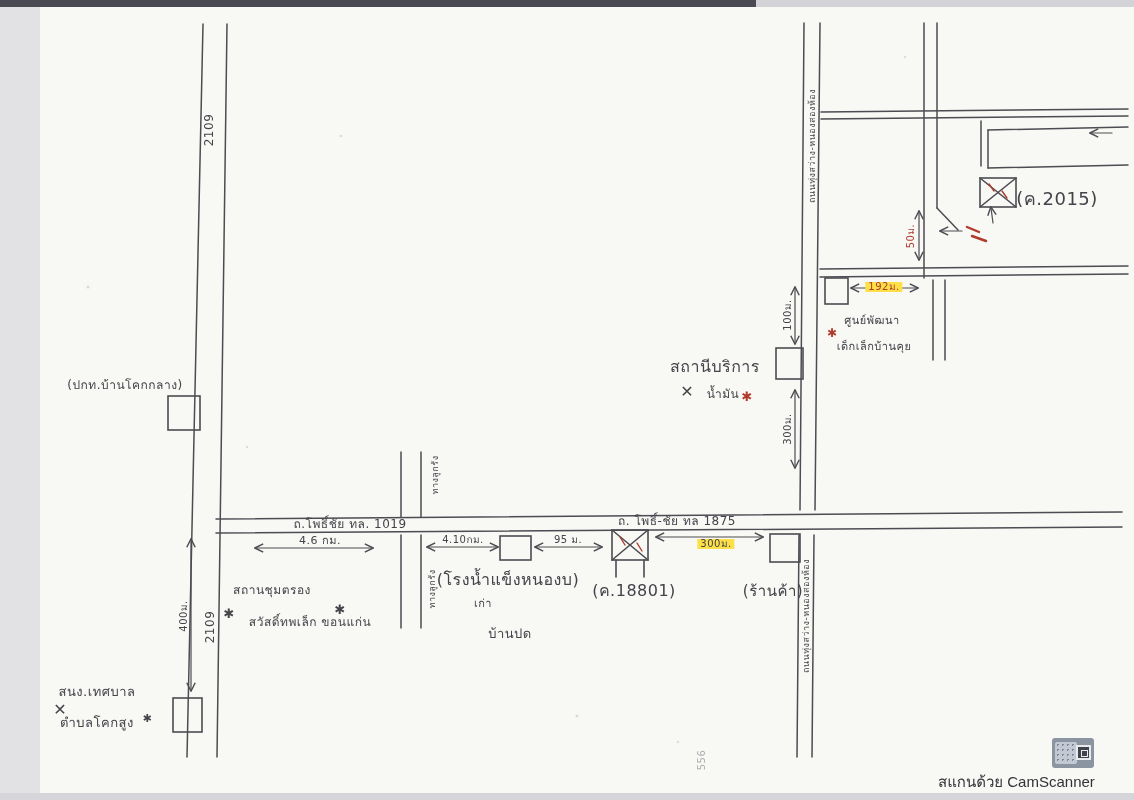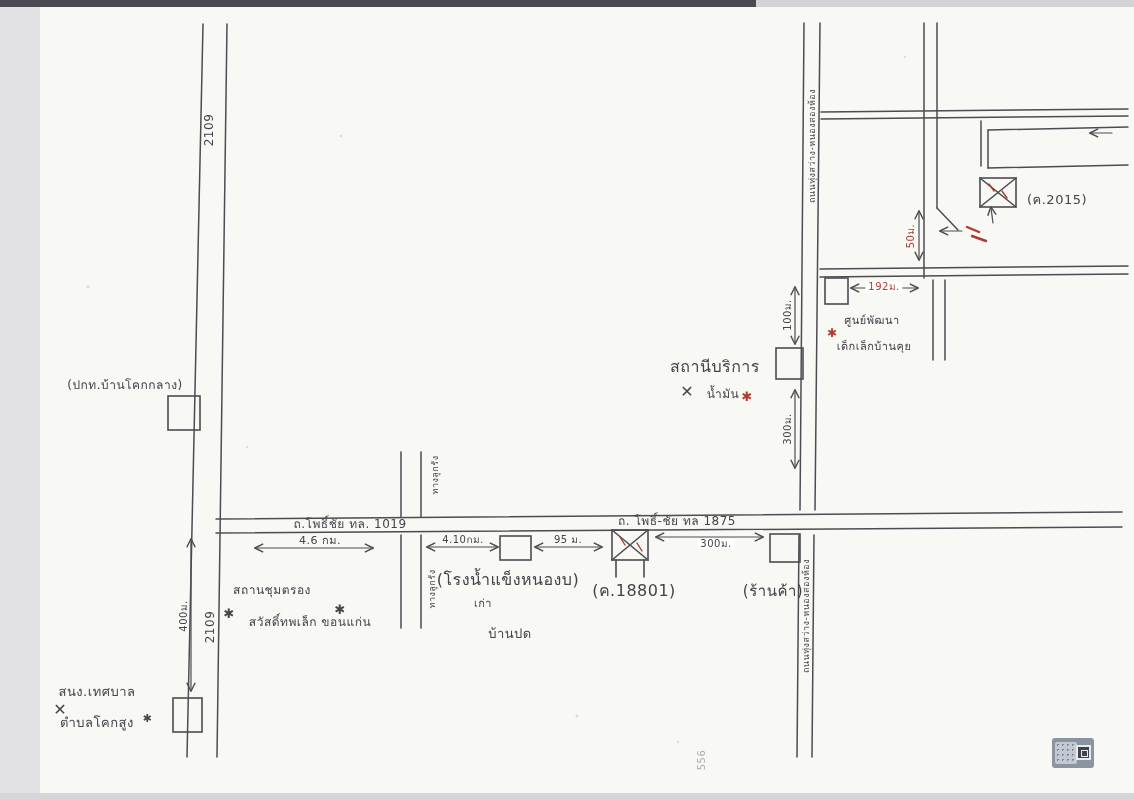--- a/index.html
+++ b/index.html
@@ -9,21 +9,21 @@
   .strip-top-light{position:absolute;left:756px;top:0;width:378px;height:7px;background:#d3d3d7;}
   .strip-bottom{position:absolute;left:0;top:793px;width:1134px;height:7px;background:#d6d6da;}
   .margin-left{position:absolute;left:0;top:7px;width:40px;height:786px;background:#e2e2e5;}
   .paper{position:absolute;left:40px;top:7px;width:1094px;height:786px;background:#f8f8f5;}
   svg.mapsvg{position:absolute;left:0;top:0;width:1134px;height:800px;}
   .lbl{position:absolute;white-space:nowrap;color:#43434a;
        font-family:"DejaVu Sans",sans-serif;font-size:12px;line-height:1;
        transform:translate(-50%,-50%);letter-spacing:.5px;}
   .lbl.v{transform:translate(-50%,-50%) rotate(-90deg);}
   .lbl.red{color:#b03a2c;}
-  .lbl.bgpaper{background:#ffffff;padding:0 3px;}
+  .lbl.bgpaper{background:#fde047;padding:0 3px;}
   .lbl.faint{color:#9a9aa0;opacity:.8;}
   .mark{position:absolute;transform:translate(-50%,-50%);color:#45454a;
         font-family:"DejaVu Sans",sans-serif;font-size:13px;line-height:1;}
   .mark.red{color:#b03a2c;}
   .mark.big{font-size:16px;}
   
   .cs-icon{position:absolute;left:1052px;top:738px;width:42px;height:30px;
            background:#8b94a1;border-radius:3px;}
   .cs-icon .doc{position:absolute;left:3px;top:4px;width:22px;height:22px;
                 background:#c3c9d2;border-radius:2px;
@@ -196,30 +196,31 @@
   <div class="lbl v" style="left:806px;top:616px;font-size:9px">ถนนทุ่งสว่าง-หนองสองห้อง</div>
   <div class="lbl v" style="left:788px;top:315px;font-size:10px">100ม.</div>
   <div class="lbl v" style="left:788px;top:429px;font-size:10px">300ม.</div>
 
   <div class="lbl red bgpaper" style="left:884px;top:287px;font-size:10px">192ม.</div>
   <div class="lbl red v" style="left:911px;top:236px;font-size:10px">50ม.</div>
 
   <div class="lbl" style="left:872px;top:320px;font-size:11px">ศูนย์พัฒนา</div>
   <div class="lbl" style="left:874px;top:346px;font-size:11px">เด็กเล็กบ้านคุย</div>
 
-  <div class="lbl" style="left:1057px;top:199px;font-size:13px">(ค.2015)</div>
+  <div class="lbl" style="left:1057px;top:199px;font-size:18px">(ค.2015)</div>
 
   <div class="lbl v faint" style="left:702px;top:760px;font-size:10px">556</div>
 
   <span class="mark" style="left:229px;top:613px">✱</span>
   <span class="mark" style="left:340px;top:609px">✱</span>
   <span class="mark big" style="left:687px;top:392px">✕</span>
   <span class="mark red" style="left:747px;top:396px">✱</span>
   <span class="mark big" style="left:60px;top:710px">✕</span>
   <span class="mark" style="left:147px;top:718px;font-size:11px">✱</span>
   <span class="mark red" style="left:832px;top:333px;font-size:12px">✱</span>
 
   <div class="cs-icon">
     <div class="doc"></div>
     <div class="badge"></div>
   </div>
+  <div class="cs-text" style="left:938px;top:770px">สแกนด้วย CamScanner</div>
 
 </div>
 
 </body></html>

